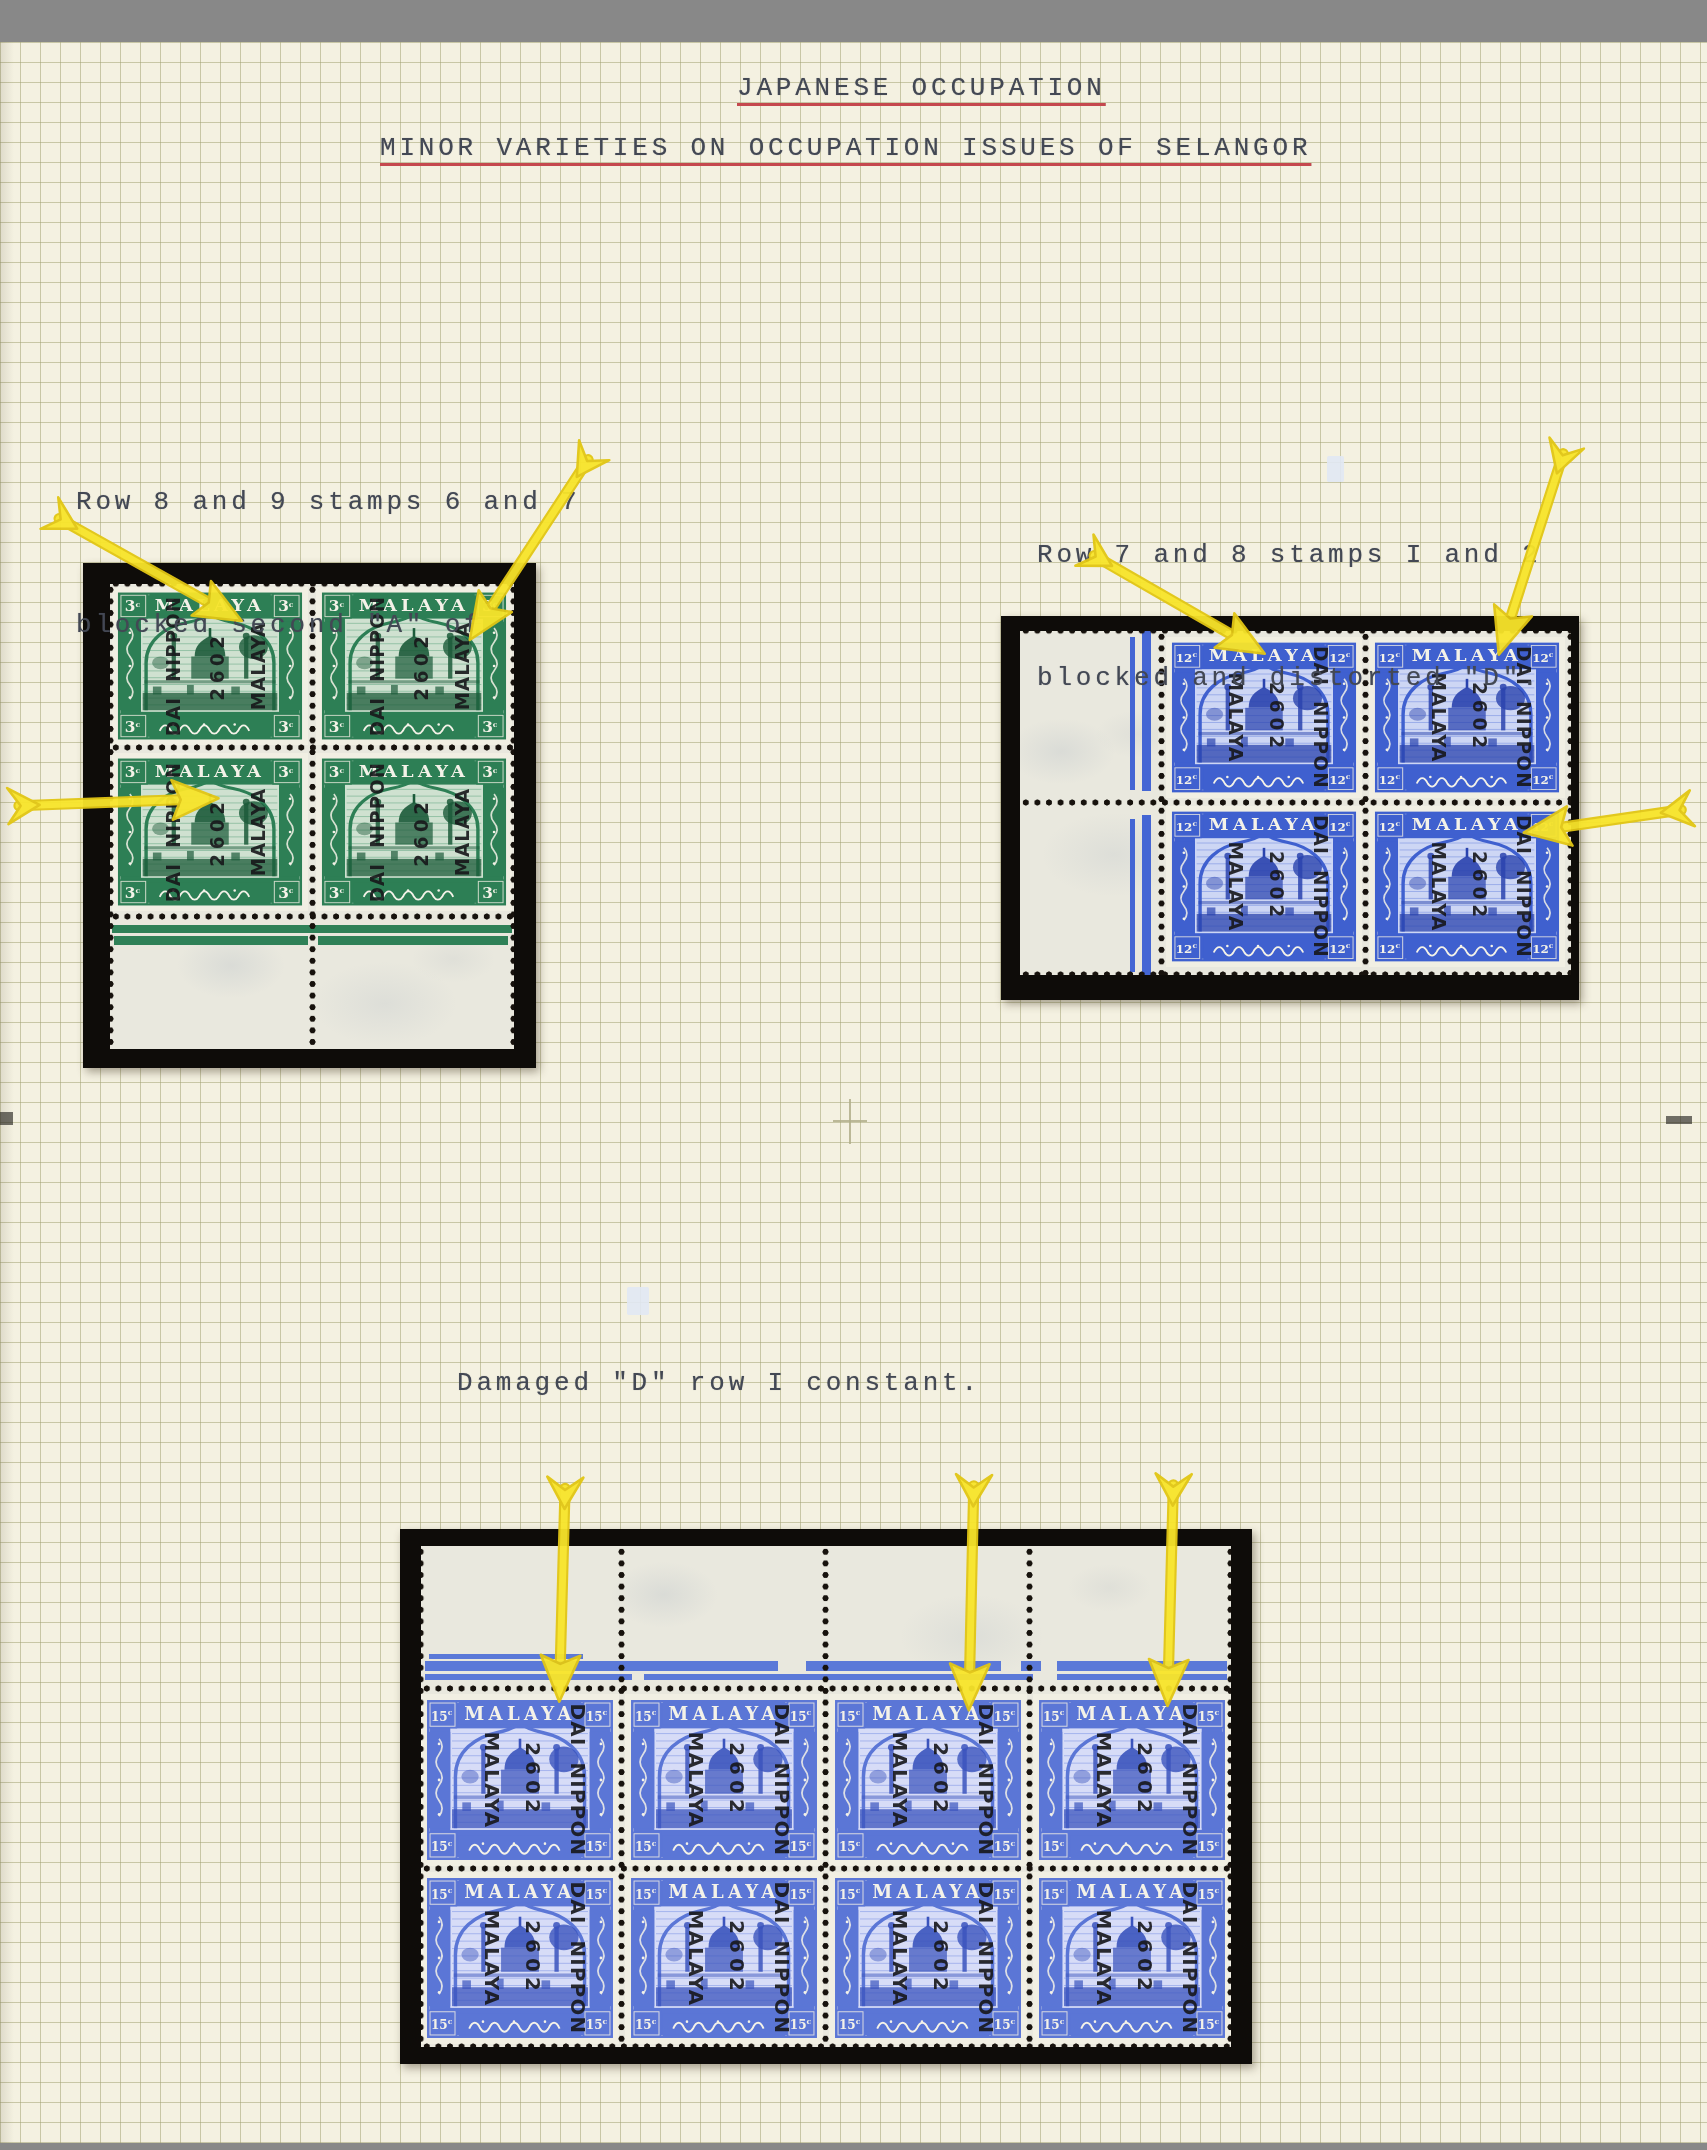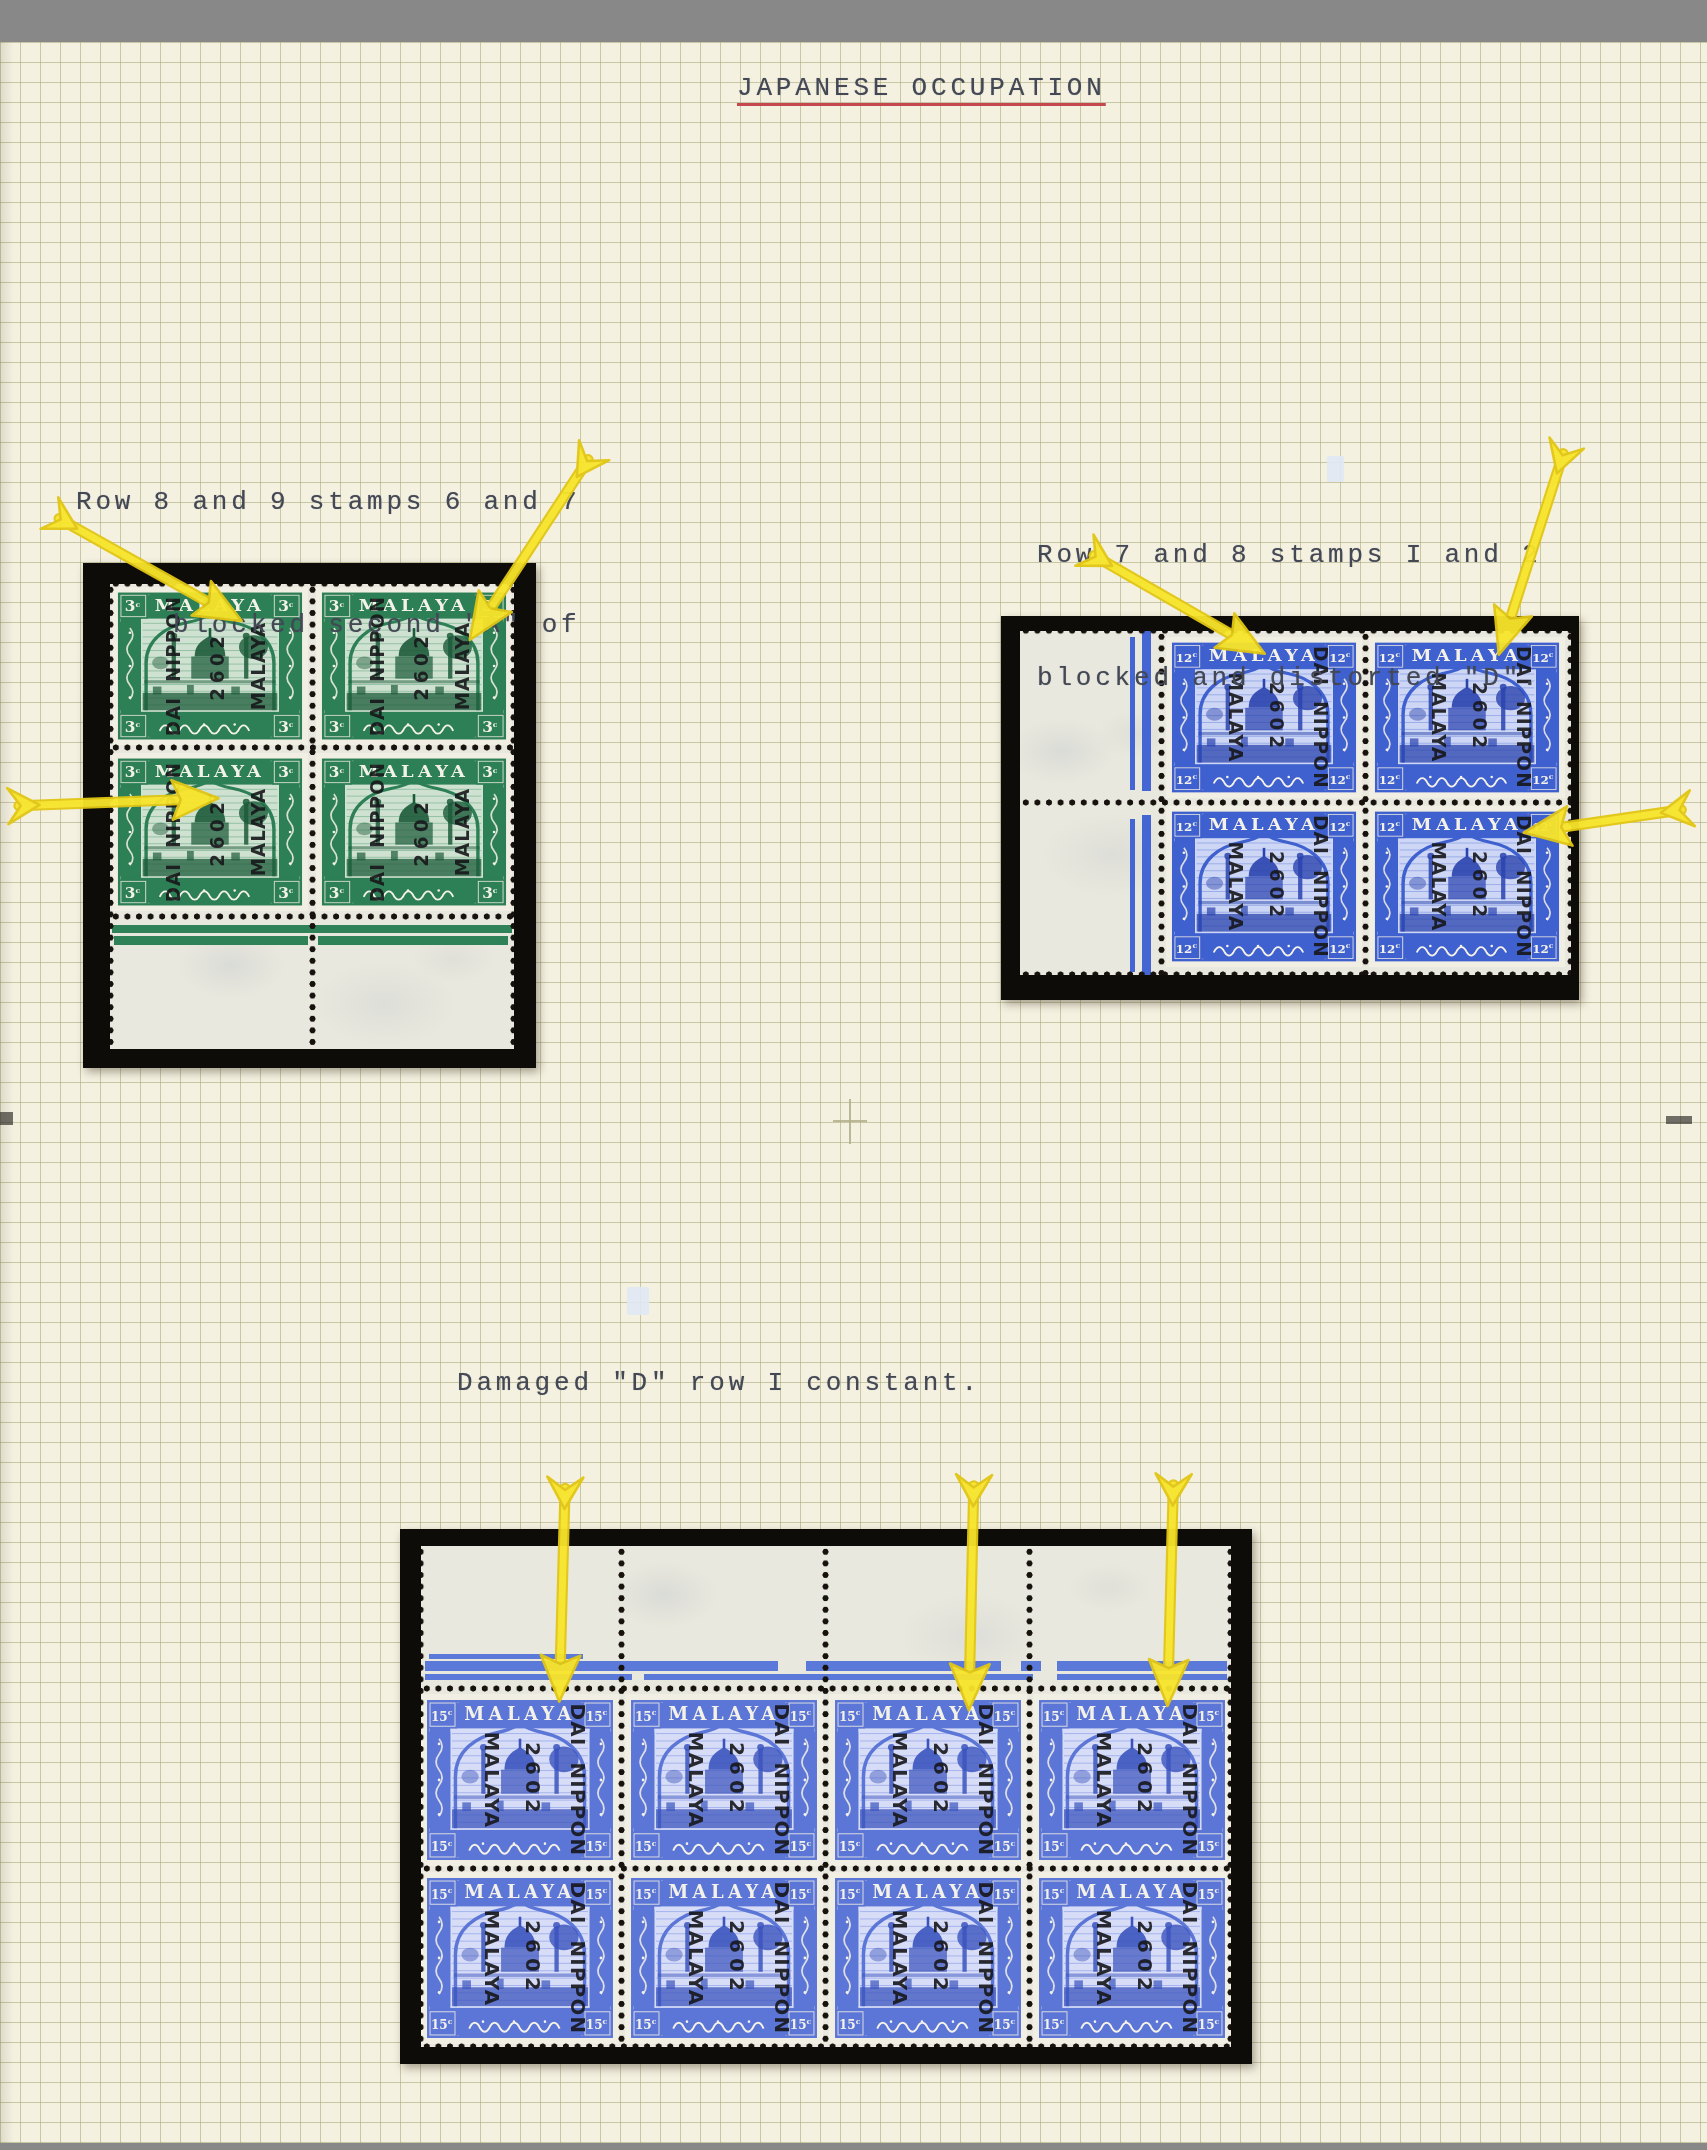--- a/index.html
+++ b/index.html
@@ -21,21 +21,21 @@
     text-shadow:0 0 0.9px rgba(66,72,88,.45);
   }
   .underlined{
     text-decoration-line:underline;
     text-decoration-color:var(--underline-red,#c5484e);
     text-decoration-thickness:3.4px;
     text-underline-offset:7.7px;
   }
   #title{left:737px;top:26px;}
   #subtitle{left:380px;top:86px;}
-  #note-left{left:76px;top:358px;text-align:right;}
+  #note-left{left:76px;top:358px;}
   #note-right{left:1037px;top:411px;}
   #note-center{left:457px;top:1239px;}
   .mount{
     position:absolute;background:var(--mount,#0e0c09);
     box-shadow:2.6px 4.3px 8.6px rgba(70,60,40,.45);
   }
   .sheet{position:absolute;background:var(--sheet-paper,#e9e8de);overflow:hidden;}
   .stamp{position:absolute;display:block;}
   .selvage{
     position:absolute;
@@ -64,20 +64,21 @@
   .edge-tick{position:absolute;background:rgba(40,38,34,.65);z-index:3;}
   #tick-left{left:0;top:1070px;width:13px;height:13px;}
   #tick-right{left:1666px;top:1074px;width:26px;height:7.7px;}
 </style>
 </head>
 <body>
 
 <div id="page">
 
   <div id="title" class="tw underlined">JAPANESE OCCUPATION</div>
+  <div id="subtitle" class="tw underlined">MINOR VARIETIES ON OCCUPATION ISSUES OF SELANGOR</div>
 
   <div class="whiteout" style="left:1327px;top:414px;width:17px;height:26px;"></div>
   <div class="whiteout" style="left:627px;top:1245px;width:22.4px;height:27.5px;"></div>
 
   <div id="note-left" class="tw">
     <div>Row 8 and 9 stamps 6 and 7</div>
     <div>blocked second "A" of</div>
   </div>
 
   <div id="note-right" class="tw">

